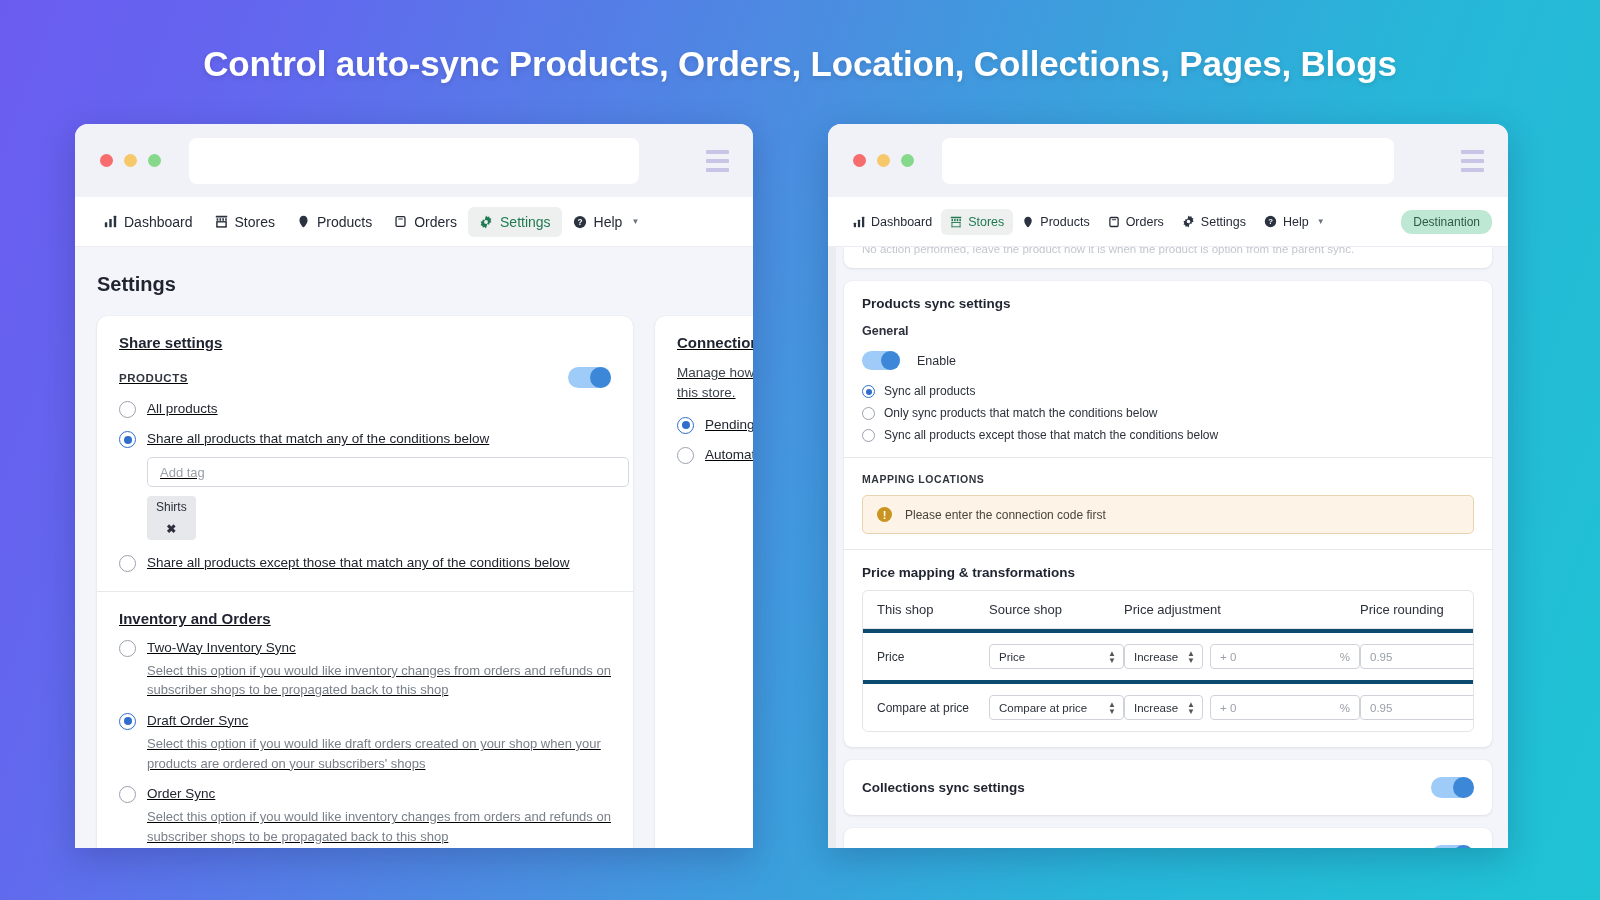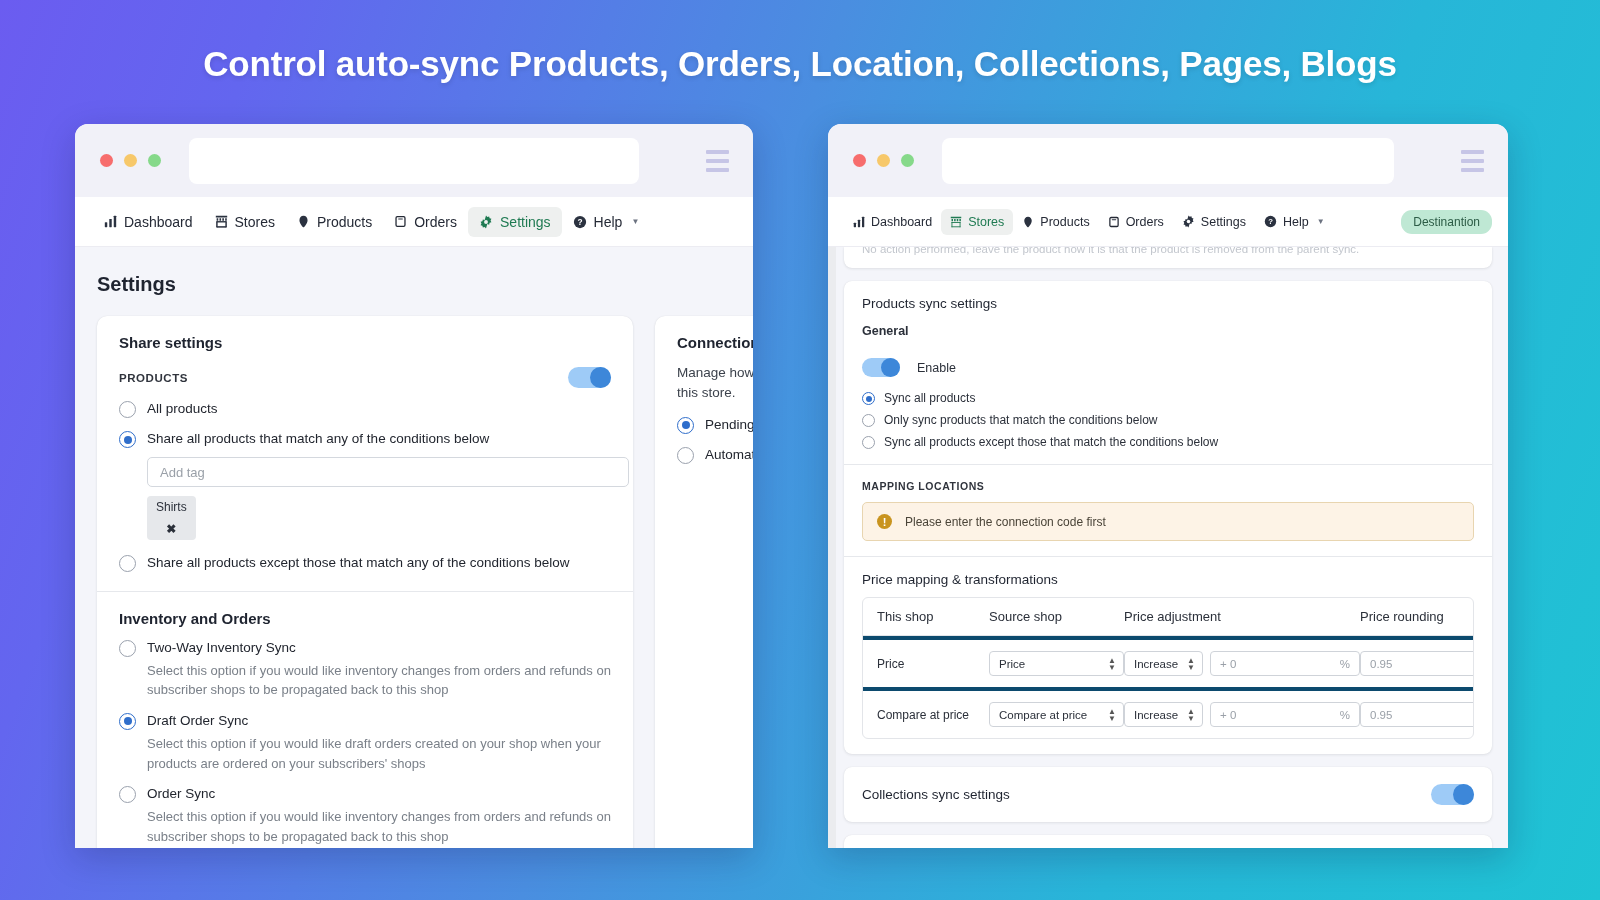--- a/index.html
+++ b/index.html
@@ -74,21 +74,21 @@
   .badge-dest {
     position: absolute; right: 16px; top: 50%; transform: translateY(-50%);
     background: #bfe8d4; color: #2c5c46; font-size: 12px;
     padding: 5px 12px; border-radius: 11px; white-space: nowrap;
   }
 
   
   .pagebody { background: #f4f5fa; height: 601px; overflow: hidden; position: relative; }
   .page-title { font-size: 20px; font-weight: bold; color: #1f2430; padding: 26px 0 0 22px; }
 
-  .cols { display: flex; gap: 22px; padding: 20px 0 0 22px; }
+  .cols { display: flex; gap: 22px; padding: 20px 0 0 22px; text-decoration: underline; }
   .card {
     background: #ffffff; border-radius: 10px;
     box-shadow: 0 1px 3px rgba(22,29,37,0.09), 0 0 1px rgba(22,29,37,0.1);
   }
   .card-pad { padding: 18px 22px; }
   .card-title { font-size: 15px; font-weight: bold; color: #1f2430; }
   .divider { height: 1px; background: #e6e8ec; }
 
   .section-label {
     font-size: 11.5px; font-weight: bold; color: #30343d;
@@ -147,23 +147,23 @@
   .rbody { background: #f4f5fa; height: 601px; overflow: hidden; position: relative; padding: 0 16px; }
   .cut-text {
     font-size: 11.5px; color: #c2c6cd; white-space: nowrap;
     padding-left: 18px; position: relative; top: -4px;
   }
   .rcard {
     background: #fff; border-radius: 8px; margin-bottom: 13px;
     box-shadow: 0 1px 3px rgba(22,29,37,0.09), 0 0 1px rgba(22,29,37,0.1);
   }
   .rcard-pad { padding: 15px 18px; }
-  .rtitle { font-size: 13.5px; font-weight: normal; color: #1f2430; }
+  .rtitle { font-size: 13.5px; font-weight: bold; color: #1f2430; }
   .rsub { font-size: 12.5px; font-weight: bold; color: #2b303a; margin-top: 13px; }
-  .togrow { display: flex; align-items: center; gap: 17px; margin-top: 20px; }
+  .togrow { display: flex; align-items: center; gap: 17px; margin-top: 13px; }
   .togrow span { font-size: 12.5px; color: #2b303a; }
   .rradio { display: flex; align-items: center; gap: 9px; margin-top: 8px; }
   .rradio span { font-size: 12px; color: #2b303a; }
 
   .warnbox {
     margin-top: 10px; background: #fdf3e6; border: 1px solid #e8d5b0;
     border-radius: 5px; padding: 11px 14px;
     display: flex; align-items: center; gap: 13px;
   }
   .warn-ico {
@@ -452,21 +452,21 @@
       <span>Help</span>
       <span class="caret">▼</span>
     </div>
     <div class="badge-dest">Destinantion</div>
   </div>
 
   <div class="rbody">
     <div class="scroll-gutter"></div>
 
     <div class="rcard" style="margin-top:0;border-radius:0 0 8px 8px;padding:0 0 9px 0;">
-      <div class="cut-text">No action performed, leave the product how it is that the product is removed from the parent sync.</div>
+      <div class="cut-text">No action performed, leave the product how it is when the product is option from the parent sync.</div>
     </div>
 
     <div class="rcard">
       <div class="rcard-pad">
         <div class="rtitle">Products sync settings</div>
         <div class="rsub">General</div>
 
         <div class="togrow">
           <div class="toggle sm"></div>
           <span>Enable</span>

